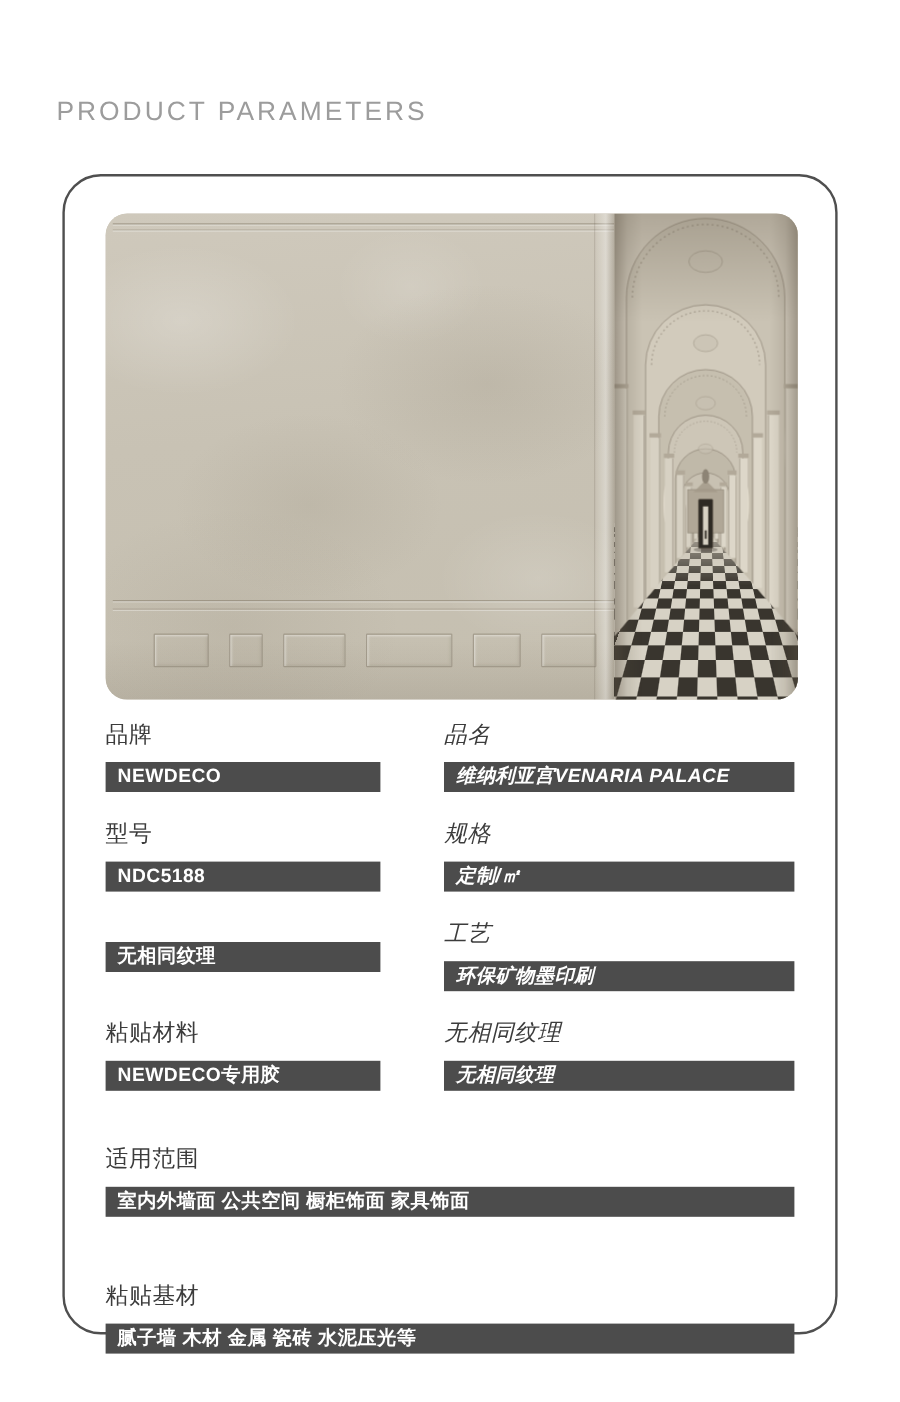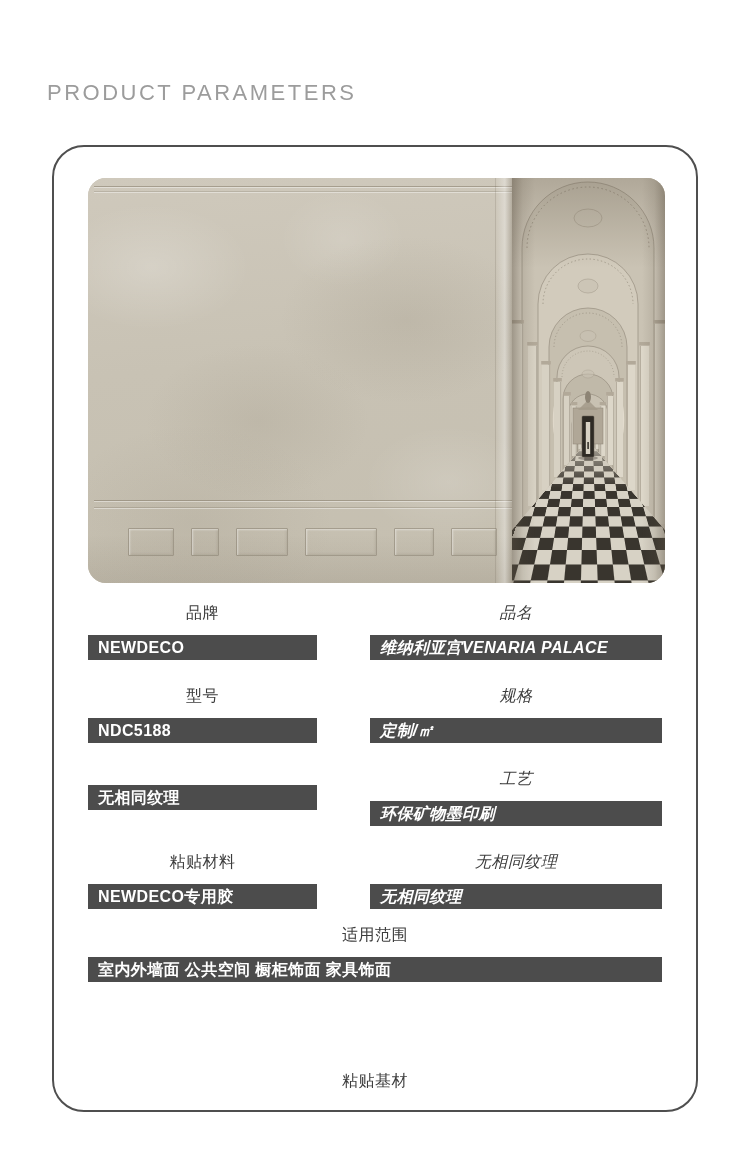--- a/index.html
+++ b/index.html
@@ -69,27 +69,27 @@
     transform:perspective(230px) rotateX(63deg);
     transform-origin:50% 0;
   }
   .floor-haze{position:absolute;top:62.5%;left:0;right:0;height:14%;
     background:linear-gradient(180deg,#cbc4b6 0%,rgba(203,196,182,0) 100%);}
   .corridor svg{position:absolute;inset:0;width:100%;height:100%;display:block;}
   
   .row{position:absolute;left:34px;width:574px;}
   .p-left{position:absolute;left:0;top:0;width:229px;}
   .p-right{position:absolute;left:282px;top:0;width:292px;font-style:italic;}
-  .p-label{display:block;font-size:16px;line-height:16px;color:var(--label-color);letter-spacing:.5px;text-align:center;}
+  .p-label{display:block;font-size:19px;line-height:16px;color:var(--label-color);letter-spacing:.5px;}
   .p-bar{
     margin-top:14px;height:25px;line-height:25px;background:var(--bar-bg);
     color:var(--bar-text);font-size:16px;font-weight:700;padding-left:10px;
     letter-spacing:.4px;white-space:nowrap;overflow:hidden;
   }
-  .r1{top:458px}.r2{top:541px}.r3{top:624px}.r4{top:707px}.r5{top:780px}.r6{top:926px}
+  .r1{top:458px}.r2{top:541px}.r3{top:624px}.r4{top:707px}.r5{top:812px}.r6{top:926px}
 </style>
 </head>
 <body>
 
 <div class="page">
 
   <div class="hdr">
     <div class="hdr-en">PRODUCT PARAMETERS</div>
   </div>
 
@@ -282,16 +282,17 @@
       </div>
     </div>
 
     <div class="row r5">
       <span class="p-label">适用范围</span>
       <div class="p-bar">室内外墙面 公共空间 橱柜饰面 家具饰面</div>
     </div>
 
     <div class="row r6">
       <span class="p-label">粘贴基材</span>
+      <div class="p-bar">腻子墙 木材 金属 瓷砖 水泥压光等</div>
     </div>
 
   </div>
 </div>
 
 </body></html>

